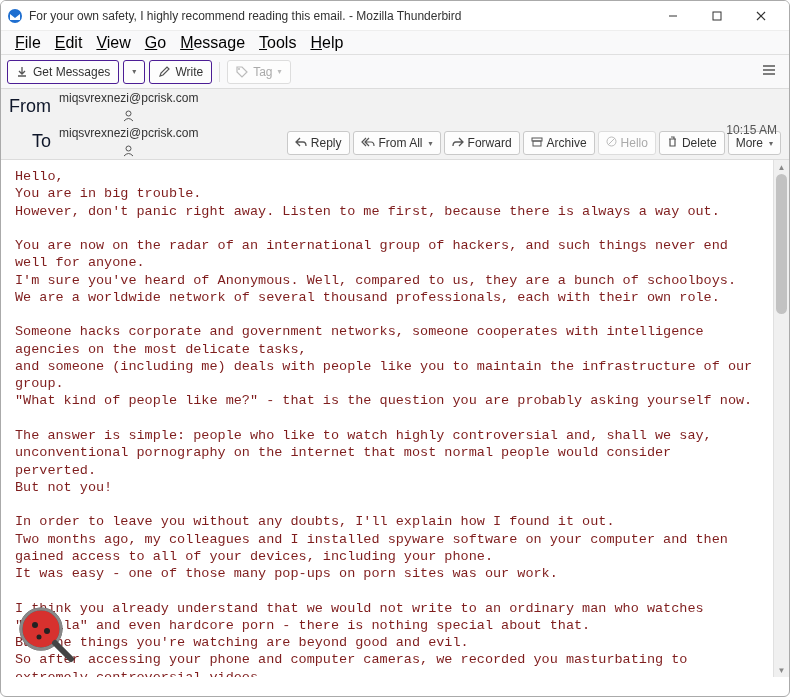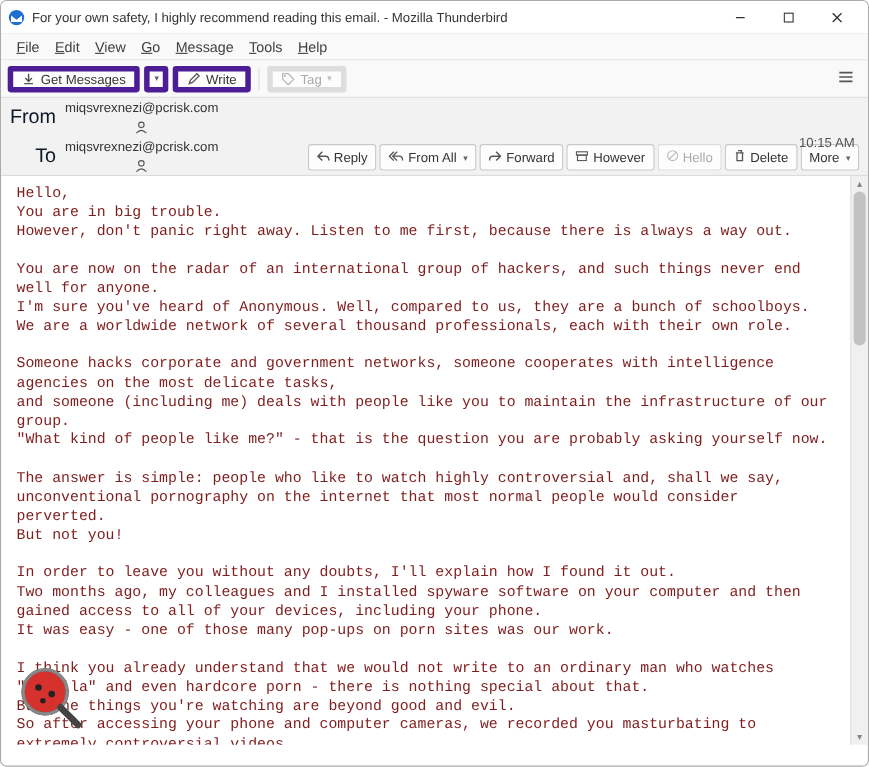--- a/index.html
+++ b/index.html
@@ -37,38 +37,38 @@
   height: 24px;
   display: flex;
   align-items: center;
   padding: 0 8px;
   gap: 2px;
   background: #f9f9fa;
   border-bottom: 1px solid #e0e0e0;
 }
 .menubar .menu-item {
   padding: 2px 6px;
-  font-size: 13px;
-  color: #404040;
+  font-size: 16px;
+  color: #000000;
 }
 .menubar .menu-item u { text-decoration: underline; }
 .toolbar {
   height: 34px;
   display: flex;
   align-items: center;
   padding: 0 6px;
   gap: 4px;
   background: #f9f9fa;
   border-bottom: 1px solid #dcdcdc;
 }
 .tbtn {
   display: flex; align-items: center;
   height: 24px;
   padding: 0 8px;
-  border: 5px solid #4c1d95;
+  border: 1px solid #4c1d95;
   border-radius: 3px;
   background: #fdfdfd;
   font-size: 12px;
   gap: 5px;
   color: #333;
 }
 .tbtn.disabled { color: #aaa; border-color: #ddd; justify-content: flex-end; }
 .tbtn .ticon { display: flex; align-items: center; }
 .sep { width: 1px; height: 20px; background: #ddd; margin: 0 3px; }
 .spacer { flex: 1; }
@@ -290,21 +290,21 @@
       <span><svg width="12" height="10">
             <path d="M7 1 L11 5 L7 9 M11 5 L4 5 Q1 5 1 9" fill="none" stroke="#555" stroke-width="1.3"></path>
           </svg></span>
       <span>Forward</span>
     </div>
     <div class="abtn">
       <span><svg width="12" height="10">
             <rect x="1" y="1" width="10" height="3" fill="none" stroke="#555"></rect>
             <rect x="2" y="4" width="8" height="5" fill="none" stroke="#555"></rect>
           </svg></span>
-      <span>However</span>
+      <span>Archive</span>
     </div>
     <div class="abtn disabled">
       <span><svg width="11" height="11">
             <circle cx="5.5" cy="5.5" r="4.5" fill="none" stroke="#bbb"></circle>
             <line x1="2" y1="9" x2="9" y2="2" stroke="#bbb"></line>
           </svg></span>
       <span>Hello</span>
     </div>
     <div class="abtn">
       <span><svg width="11" height="12">

